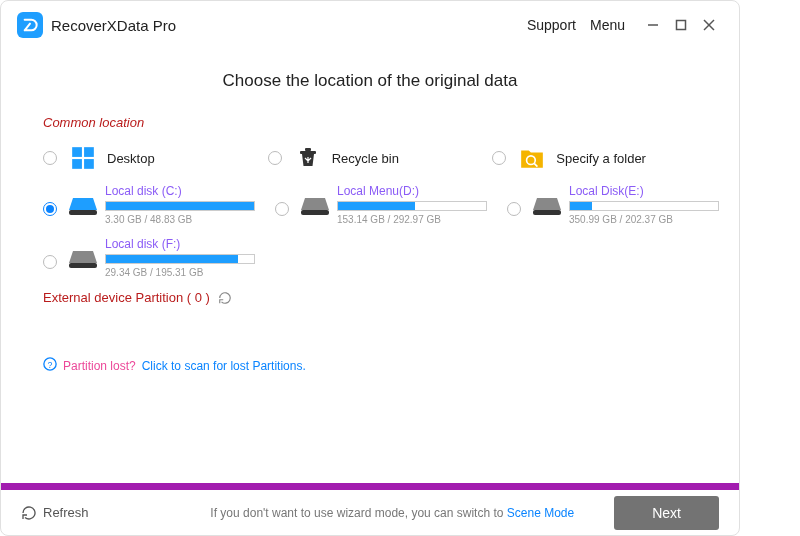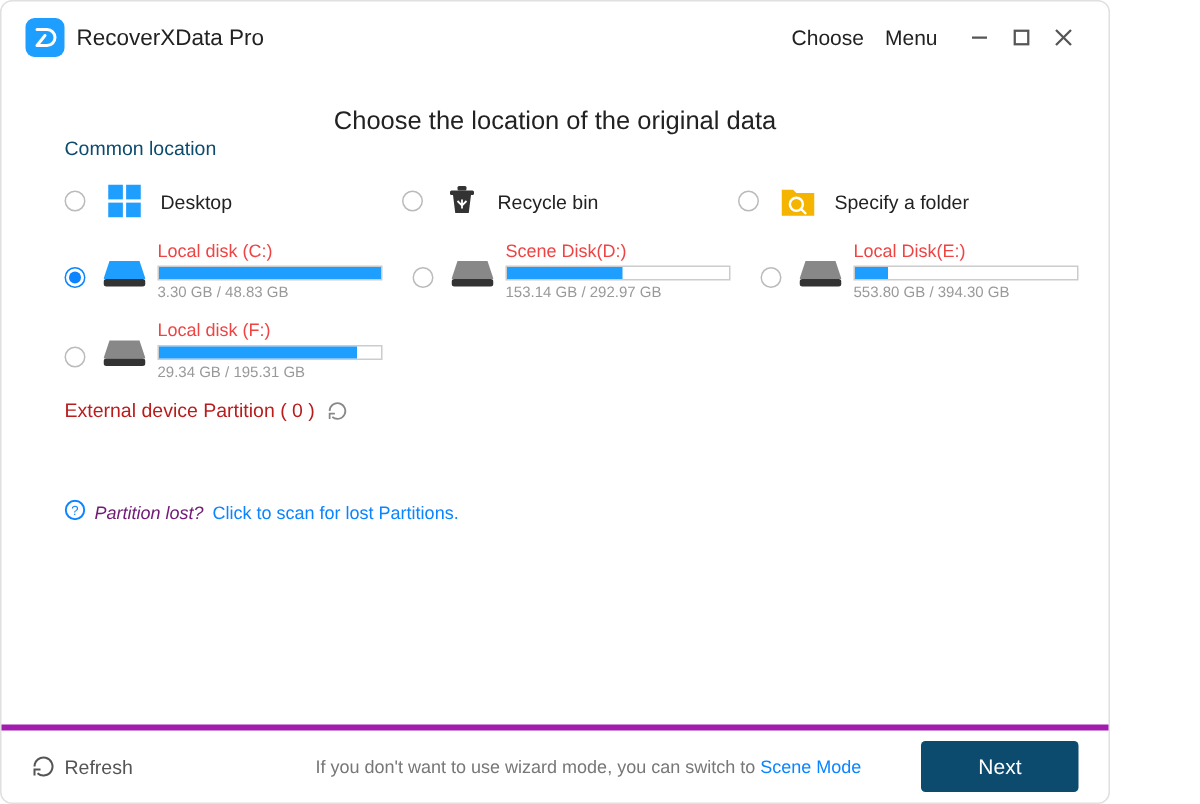--- a/index.html
+++ b/index.html
@@ -5,61 +5,61 @@
 * { box-sizing: border-box; margin: 0; padding: 0; font-family: -apple-system, BlinkMacSystemFont, "Segoe UI", Arial, sans-serif; }
 body { width: 800px; height: 536px; background: #fff; overflow: hidden; }
 .window { width: 740px; height: 536px; border: 1px solid #e0e0e0; border-radius: 8px; display: flex; flex-direction: column; background: #fff; }
 .titlebar { height: 48px; display: flex; align-items: center; padding: 0 16px 0 16px; border-bottom: 0; }
 .logo-icon { width: 26px; height: 26px; background: #1e9eff; border-radius: 6px; display: flex; align-items: center; justify-content: center; margin-right: 8px; }
 .app-title { font-size: 15px; color: #222; font-weight: 400; }
 .titlebar-spacer { flex: 1; }
 .tb-link { font-size: 14px; color: #222; cursor: pointer; margin-right: 14px; }
 .win-btn { width: 28px; height: 28px; display: flex; align-items: center; justify-content: center; cursor: pointer; color: #444; }
 .content { flex: 1; padding: 22px 42px 0 42px; overflow: hidden; }
-.heading { text-align: center; font-size: 17px; color: #222; }
-.section-label { font-size: 13px; color: #0c4a6e; margin-bottom: 14px; }
+.heading { text-align: center; font-size: 17px; color: #222; margin-bottom: 24px; }
+.section-label { font-size: 13px; color: #b91c1c; margin-bottom: 14px; font-style: italic; }
 .row { display: flex; gap: 20px; margin-bottom: 12px; }
 .loc-item { display: flex; align-items: center; width: 225px; }
 .radio { width: 14px; height: 14px; border: 1.5px solid #bbb; border-radius: 50%; margin-right: 12px; flex-shrink: 0; cursor: pointer; position: relative; }
 .radio.selected { border-color: #0a84ff; }
 .radio.selected::after { content: ""; position: absolute; width: 8px; height: 8px; background: #0a84ff; border-radius: 50%; left: 50%; top: 50%; transform: translate(-50%, -50%); }
 .loc-icon { width: 28px; height: 28px; margin-right: 10px; display: flex; align-items: center; justify-content: center; }
 .loc-text { font-size: 13px; color: #222; }
 .disk-item { display: flex; align-items: flex-start; width: 225px; }
 .disk-main { flex: 1; }
-.disk-name { font-size: 12px; color: #ef4444; margin-bottom: 3px; }
+.disk-name { font-size: 12px; color: #8b5cf6; margin-bottom: 3px; }
 .bar { width: 150px; height: 10px; border: 1px solid #ccc; background: #fff; margin-bottom: 3px; }
 .bar-fill { height: 100%; background: #1e9eff; }
 .disk-size { font-size: 10px; color: #999; }
 .disk-icon { width: 28px; height: 20px; margin-right: 8px; margin-top: 12px; flex-shrink: 0; }
 .ext-row { display: flex; align-items: center; font-size: 13px; color: #b91c1c; margin-top: 4px;}
 .refresh-small { width: 14px; height: 14px; margin-left: 8px; cursor: pointer; }
 .partition-hint { margin-top: 52px; font-size: 12px; display: flex; align-items: center; gap: 6px; }
-.hint-q { color: #701a75; font-style: italic; }
+.hint-q { color: #ec4899; }
 .hint-link { color: #0a84ff; cursor: pointer; }
-.footer { height: 52px; border-top: 4px solid #a21caf; display: flex; align-items: center; padding: 0 20px; }
+.footer { height: 52px; border-top: 7px solid #a21caf; display: flex; align-items: center; padding: 0 20px; }
 .refresh-btn { display: flex; align-items: center; gap: 6px; font-size: 13px; color: #555; cursor: pointer; }
 .footer-spacer { flex: 1; }
 .footer-text { font-size: 12px; color: #777; }
 .scene-link { color: #0a84ff; cursor: pointer; }
-.next-btn { background: #0c4a6e; color: #fff; font-size: 14px; padding: 9px 38px; border-radius: 3px; cursor: pointer; margin-left: 40px; border: none; }
+.next-btn { background: #737373; color: #fff; font-size: 14px; padding: 9px 38px; border-radius: 3px; cursor: pointer; margin-left: 40px; border: none; }
 </style>
 </head>
 <body>
 <div class="window">
 
   <div class="titlebar">
     <div class="logo-icon">
       <svg viewBox="0 0 24 24" width="16" height="16" fill="none" stroke="#fff" stroke-width="3" stroke-linecap="round">
           <path d="M4 4 h10 a8 8 0 0 1 0 16 h-10 M4 20 l8 -10"></path>
         </svg>
     </div>
     <div class="app-title">RecoverXData Pro</div>
     <div class="titlebar-spacer"></div>
-    <div class="tb-link">Choose</div>
+    <div class="tb-link">Support</div>
     <div class="tb-link">Menu</div>
     <div class="win-btn">
         <svg width="12" height="12">
           <line x1="1" y1="6" x2="11" y2="6" stroke="#555" stroke-width="1.5"></line>
         </svg>
       </div>
     <div class="win-btn">
         <svg width="12" height="12">
           <rect x="1.5" y="1.5" width="9" height="9" fill="none" stroke="#555" stroke-width="1.5"></rect>
         </svg>
@@ -133,41 +133,41 @@
       </div>
       <div class="disk-item">
         <div class="radio" style="margin-top:18px;"></div>
         <div class="disk-icon">
           <svg viewBox="0 0 28 20" width="28" height="20">
               <path d="M4 2 h20 l4 12 h-28 z" fill="#888"></path>
               <rect x="0" y="14" width="28" height="5" rx="2" fill="#333"></rect>
             </svg>
         </div>
         <div class="disk-main">
-          <div class="disk-name">Scene Disk(D:)</div>
+          <div class="disk-name">Local Menu(D:)</div>
           <div class="bar">
               <div class="bar-fill" style="width:52%"></div>
             </div>
           <div class="disk-size">153.14 GB / 292.97 GB</div>
         </div>
       </div>
       <div class="disk-item">
         <div class="radio" style="margin-top:18px;"></div>
         <div class="disk-icon">
           <svg viewBox="0 0 28 20" width="28" height="20">
               <path d="M4 2 h20 l4 12 h-28 z" fill="#888"></path>
               <rect x="0" y="14" width="28" height="5" rx="2" fill="#333"></rect>
             </svg>
         </div>
         <div class="disk-main">
           <div class="disk-name">Local Disk(E:)</div>
           <div class="bar">
               <div class="bar-fill" style="width:15%"></div>
             </div>
-          <div class="disk-size">553.80 GB / 394.30 GB</div>
+          <div class="disk-size">350.99 GB / 202.37 GB</div>
         </div>
       </div>
     </div>
     <div class="row">
       <div class="disk-item">
         <div class="radio" style="margin-top:18px;"></div>
         <div class="disk-icon">
           <svg viewBox="0 0 28 20" width="28" height="20">
               <path d="M4 2 h20 l4 12 h-28 z" fill="#888"></path>
               <rect x="0" y="14" width="28" height="5" rx="2" fill="#333"></rect>

